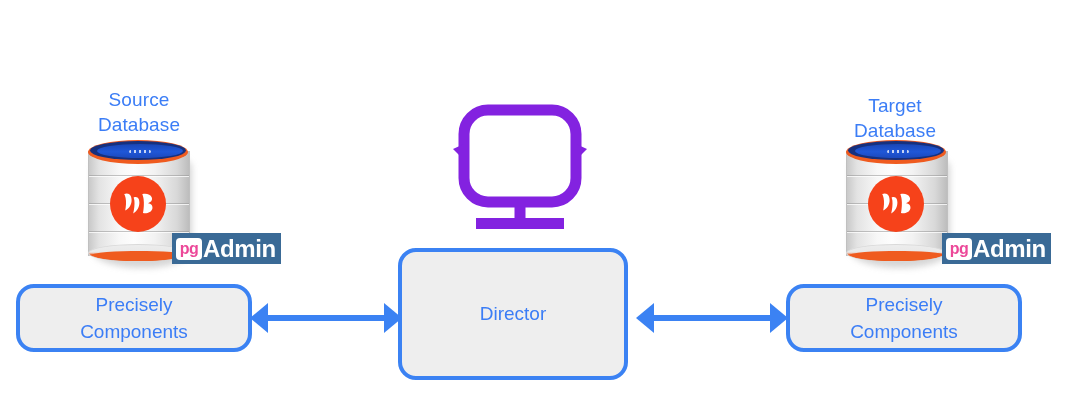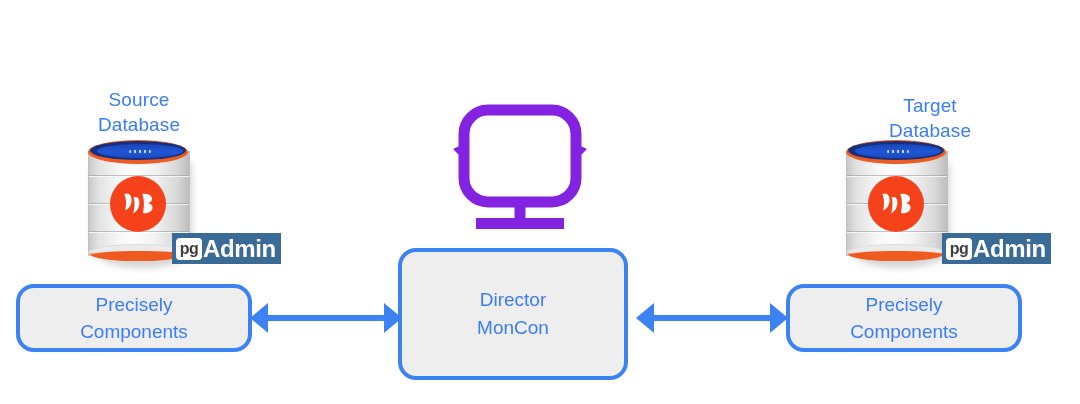--- a/index.html
+++ b/index.html
@@ -142,21 +142,21 @@
     width: 26px;
     height: 22px;
     background: #ffffff;
     border-radius: 4px;
     display: flex;
     align-items: center;
     justify-content: center;
     margin-right: 1px;
   }
   .pg-tile span {
-    color: #404040;
+    color: #ec4899;
     font-size: 16px;
     font-weight: bold;
     font-family: "Liberation Sans", sans-serif;
     line-height: 16px;
     letter-spacing: -.5px;
   }
   .pg-admin-text {
     color: #ffffff;
     font-size: 24px;
     font-weight: bold;
@@ -273,30 +273,29 @@
       <rect x="24" y="10" width="112" height="92" rx="24" ry="24" fill="none" stroke="#8322e0" stroke-width="11"></rect>
       <rect x="74.5" y="102" width="11" height="24" fill="#8322e0"></rect>
       <rect x="36" y="118" width="88" height="11" fill="#8322e0"></rect>
       <path d="M13 49 L24 44 L24 60 Z" fill="#8322e0"></path>
       <path d="M147 49 L136 44 L136 60 Z" fill="#8322e0"></path>
     </svg>
   </div>
 
   <div class="pbox" style="left:398px; top:248px; width:230px; height:132px; line-height:28px;">
     <span>Director</span>
-    <span>MonCon</span>
   </div>
 
   <div class="arrow" style="left:636px; top:303px; width:152px;">
     <div class="head left"></div>
     <div class="shaft"></div>
     <div class="head right"></div>
   </div>
 
-  <div class="db-label" style="left:835px; top:68px;">
+  <div class="db-label" style="left:800px; top:68px;">
     <span>Target</span>
     <span class="l2">Database</span>
   </div>
 
   <div class="cylinder" style="left:846px; top:140px;">
     <div class="cyl-shadow"></div>
     <div class="cyl-body">
       <div class="cyl-band" style="top:24px;"></div>
       <div class="cyl-band" style="top:52px;"></div>
       <div class="cyl-band" style="top:80px;"></div>

